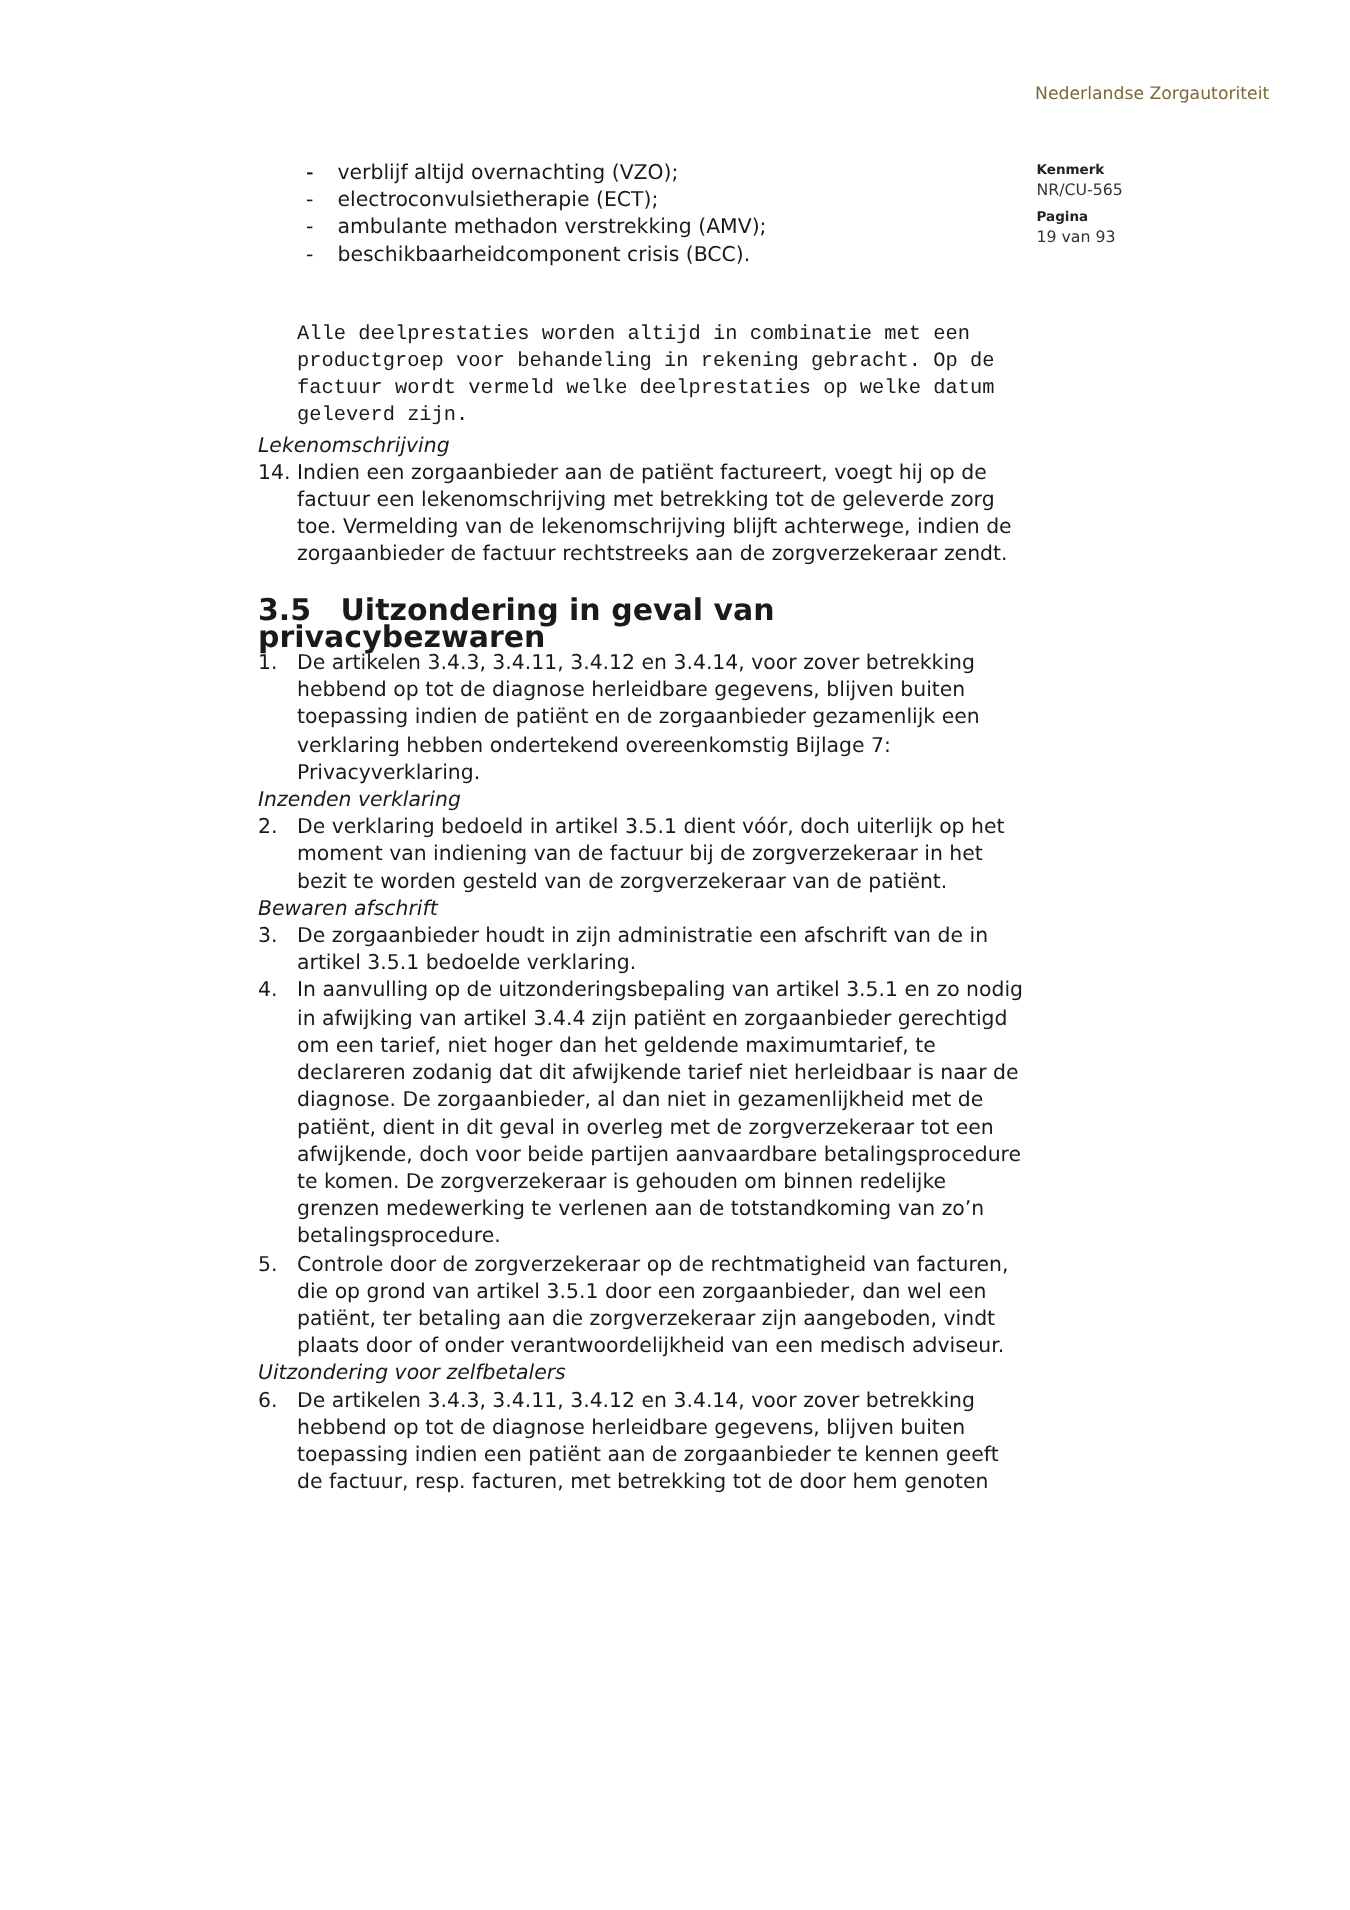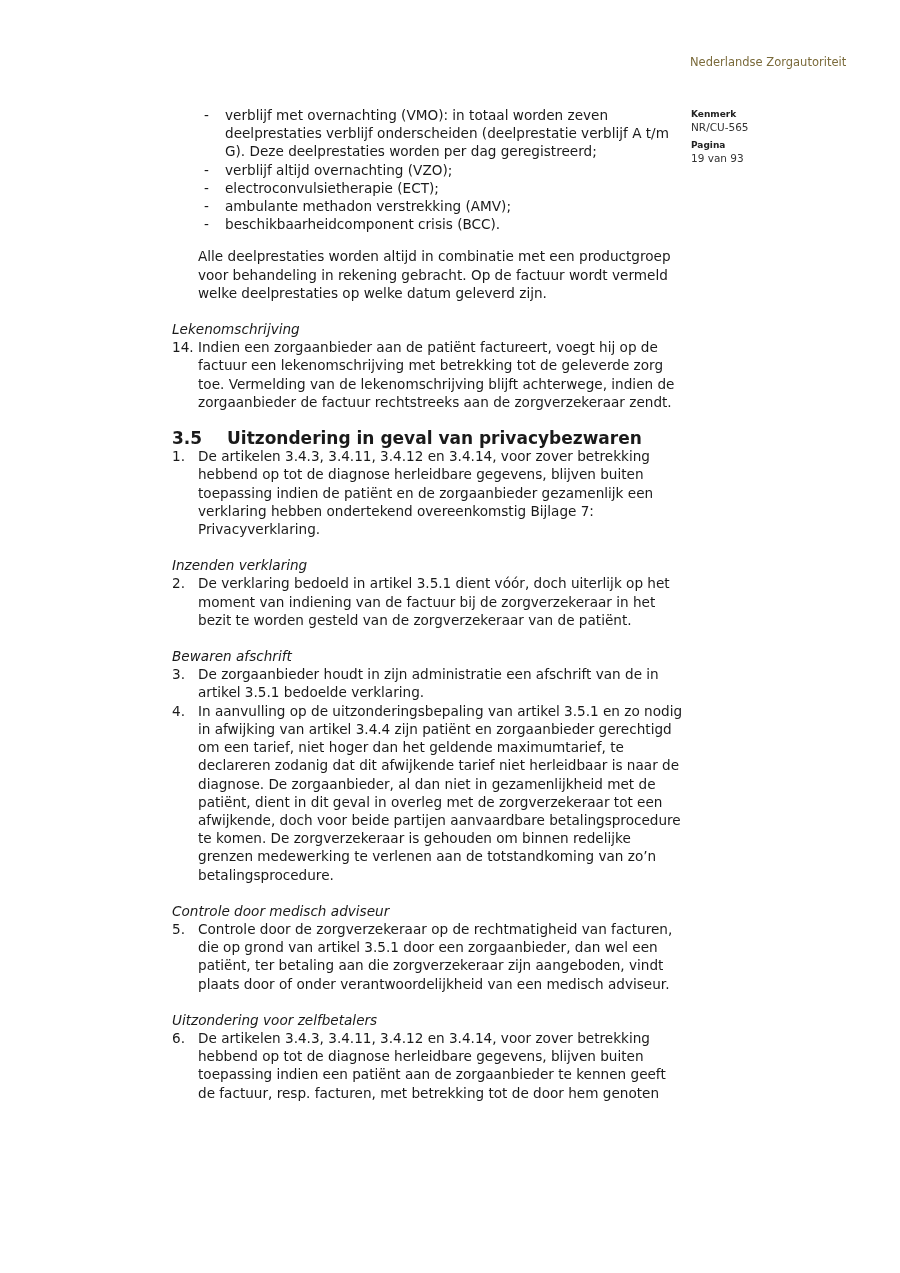--- a/index.html
+++ b/index.html
@@ -7,42 +7,42 @@
          font-family: "DejaVu Sans", sans-serif; color: #1a1a1a; }
   .brand { position: absolute; left: 690px; top: 55px; font-size: 11.5px; font-weight: normal;
            color: #7a6a3a; letter-spacing: 0; }
   .meta { position: absolute; left: 691px; top: 108px; font-size: 10.5px; line-height: 13px; color: #333; }
   .meta .lbl { font-weight: bold; font-size: 9px; color: #222; }
   .meta .val { margin-bottom: 5px; }
   .content { position: absolute; left: 172px; top: 106px; width: 515px; font-size: 13.6px; line-height: 18.2px; }
   .bullets { margin: 0; padding: 0; list-style: none; }
   .bullets li { position: relative; padding-left: 53px; }
   .bullets li .dash { position: absolute; left: 32px; }
-  .para { padding-left: 26px; margin-top: 14px; }
-  .sub { font-style: italic; margin-top: 18px; }
+  .para { padding-left: 26px; margin-top: 36px; font-family: Liberation Mono, monospace; }
+  .sub { font-style: italic; }
   .item { position: relative; padding-left: 26px; }
   .item .num { position: absolute; left: 0; }
-  .section { font-weight: bold; margin-top: 18px; margin-bottom: 0; font-size: 17px; }
+  .section { font-weight: bold; margin-top: 18px; margin-bottom: 0; font-size: 20px; }
   .section .secnum { display: inline-block; width: 55px; }
 </style>
 </head>
 <body>
 
 <div class="brand">Nederlandse Zorgautoriteit</div>
 
 <div class="meta">
   <div class="lbl">Kenmerk</div>
   <div class="val">NR/CU-565</div>
   <div class="lbl">Pagina</div>
   <div class="val">19 van 93</div>
 </div>
 
 <div class="content">
   <ul class="bullets">
-    <li><span class="dash">-</span><span>verblijf met overnachting (VMO): in totaal worden zeven deelprestaties verblijf onderscheiden (deelprestatie verblijf A t/m G). Deze deelprestaties worden per dag geregistreerd;</span></li>
+    <li><span class="dash">-</span></li>
     <li><span class="dash">-</span><span>verblijf altijd overnachting (VZO);</span></li>
     <li><span class="dash">-</span><span>electroconvulsietherapie (ECT);</span></li>
     <li><span class="dash">-</span><span>ambulante methadon verstrekking (AMV);</span></li>
     <li><span class="dash">-</span><span>beschikbaarheidcomponent crisis (BCC).</span></li>
   </ul>
 
   <p class="para" style="margin-bottom:0">Alle deelprestaties worden altijd in combinatie met een productgroep voor behandeling in rekening gebracht. Op de factuur wordt vermeld welke deelprestaties op welke datum geleverd zijn.</p>
 
   <div class="sub">Lekenomschrijving</div>
   <div class="item">
@@ -69,21 +69,20 @@
   <div class="item">
     <span class="num">3.</span>
     <span>De zorgaanbieder houdt in zijn administratie een afschrift van de in artikel 3.5.1 bedoelde verklaring.</span>
   </div>
 
   <div class="item">
     <span class="num">4.</span>
     <span>In aanvulling op de uitzonderingsbepaling van artikel 3.5.1 en zo nodig in afwijking van artikel 3.4.4 zijn patiënt en zorgaanbieder gerechtigd om een tarief, niet hoger dan het geldende maximumtarief, te declareren zodanig dat dit afwijkende tarief niet herleidbaar is naar de diagnose. De zorgaanbieder, al dan niet in gezamenlijkheid met de patiënt, dient in dit geval in overleg met de zorgverzekeraar tot een afwijkende, doch voor beide partijen aanvaardbare betalingsprocedure te komen. De zorgverzekeraar is gehouden om binnen redelijke grenzen medewerking te verlenen aan de totstandkoming van zo’n betalingsprocedure.</span>
   </div>
 
-  <div class="sub">Controle door medisch adviseur</div>
   <div class="item">
     <span class="num">5.</span>
     <span>Controle door de zorgverzekeraar op de rechtmatigheid van facturen, die op grond van artikel 3.5.1 door een zorgaanbieder, dan wel een patiënt, ter betaling aan die zorgverzekeraar zijn aangeboden, vindt plaats door of onder verantwoordelijkheid van een medisch adviseur.</span>
   </div>
 
   <div class="sub">Uitzondering voor zelfbetalers</div>
   <div class="item">
     <span class="num">6.</span>
     <span>De artikelen 3.4.3, 3.4.11, 3.4.12 en 3.4.14, voor zover betrekking hebbend op tot de diagnose herleidbare gegevens, blijven buiten toepassing indien een patiënt aan de zorgaanbieder te kennen geeft de factuur, resp. facturen, met betrekking tot de door hem genoten</span>
   </div>

